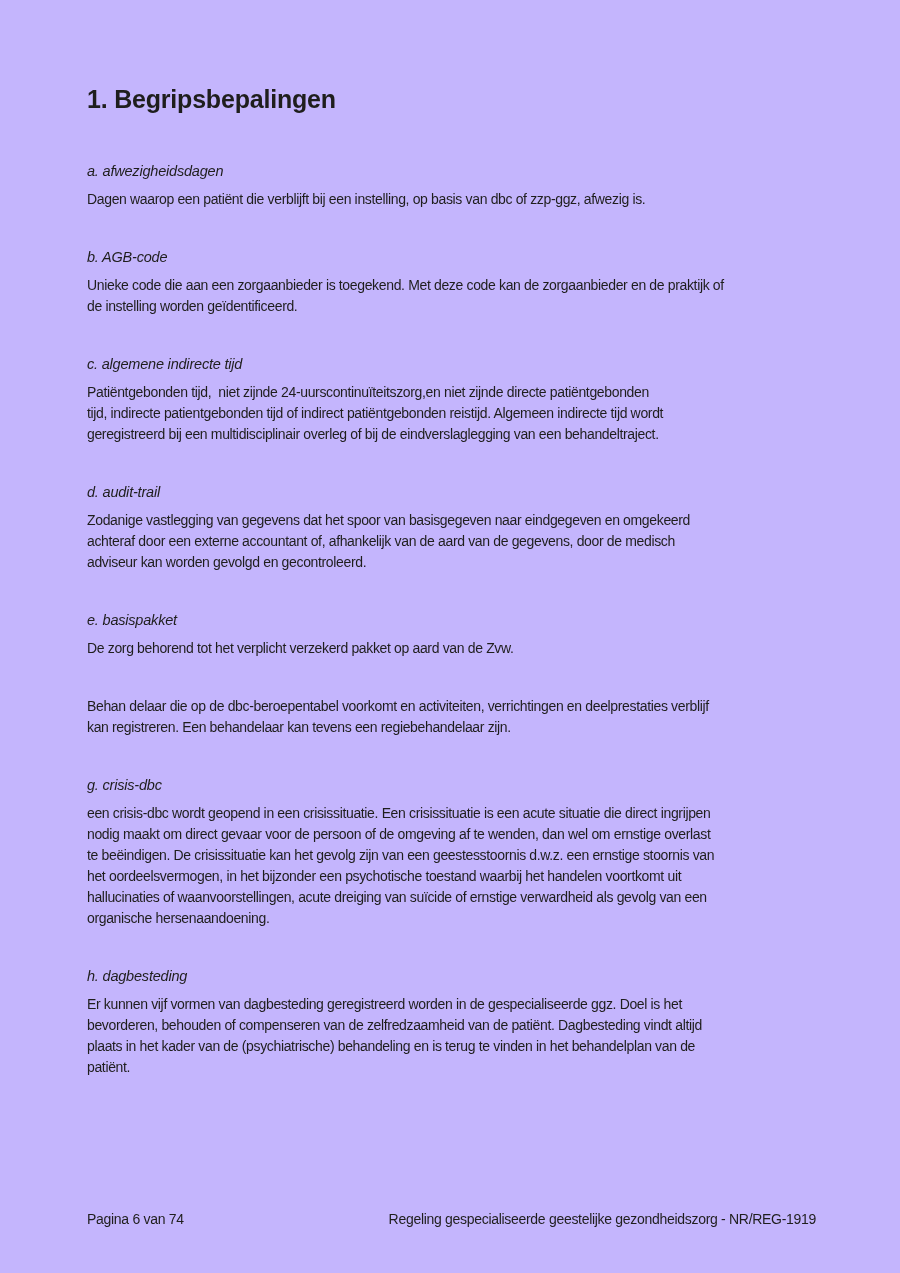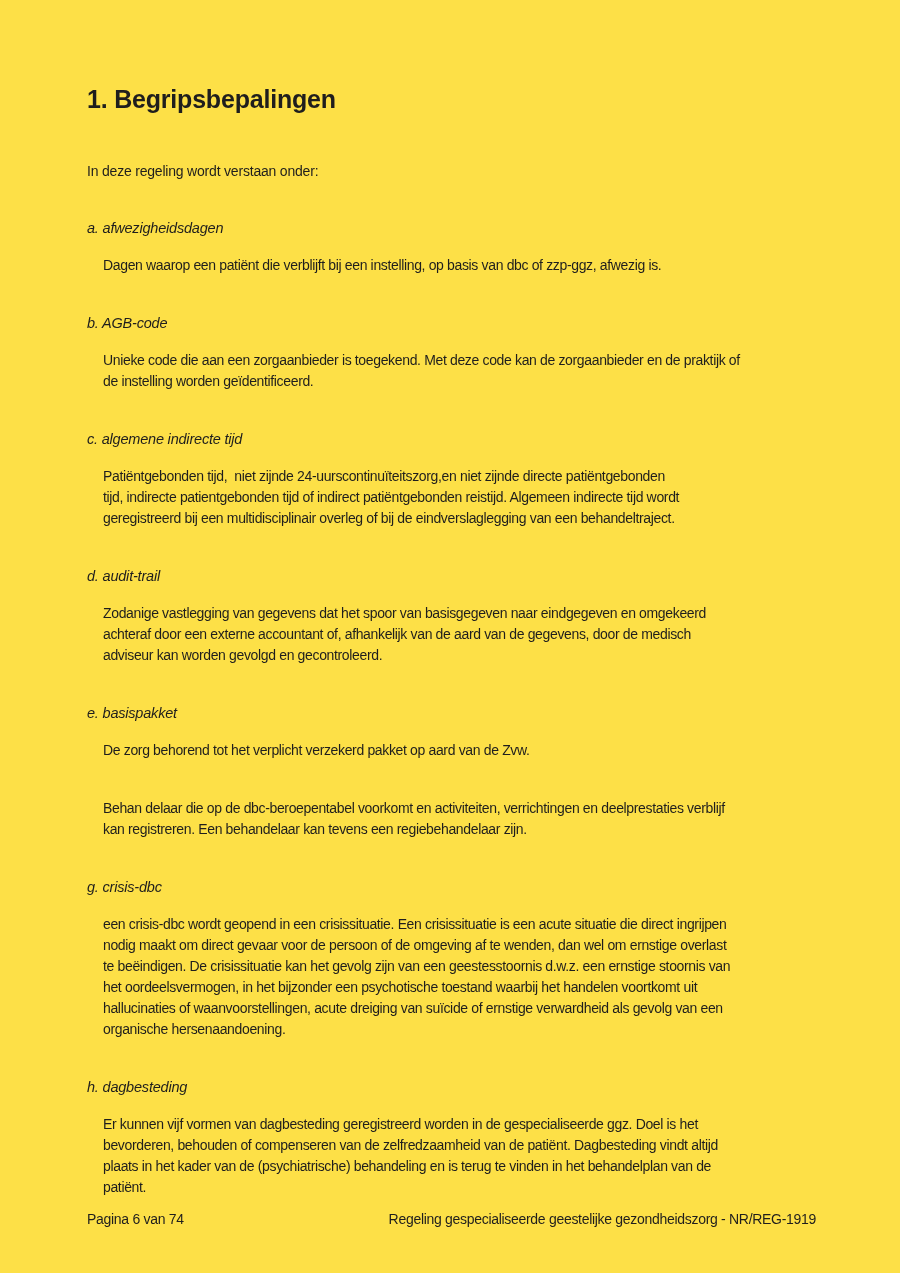--- a/index.html
+++ b/index.html
@@ -11,21 +11,21 @@
     width: 900px;
     height: 1273px;
     position: relative;
     font-family: "Liberation Sans", "DejaVu Sans", sans-serif;
     color: #1f1e1d;
     overflow: hidden;
   }
   .page {
     position: absolute;
     inset: 0;
-    background: #fde047;
+    background: #c4b5fd;
   }
   .content {
     position: absolute;
     left: 87px;
     top: 84px;
     width: 726px;
   }
   .doc-title {
     font-size: 25px;
     line-height: 30px;
@@ -46,21 +46,21 @@
     font-style: italic;
     font-size: 14.5px;
     line-height: 21px;
     letter-spacing: -0.2px;
     margin: 0 0 7px 0;
   }
   .definition {
     font-size: 14px;
     line-height: 21px;
     letter-spacing: -0.35px;
-    margin: 16px;
+    margin: 0;
     white-space: pre;
   }
   .page-footer {
     position: absolute;
     left: 87px;
     right: 84px;
     top: 1210px;
     display: flex;
     justify-content: space-between;
     align-items: baseline;
@@ -71,21 +71,20 @@
   }
 </style>
 </head>
 <body>
 
 <div class="page">
   <div class="content">
 
     <h1 class="doc-title">1. Begripsbepalingen</h1>
 
-    <p class="intro">In deze regeling wordt verstaan onder:</p>
 
     <div class="definition-section">
       <p class="term">a. afwezigheidsdagen</p>
       <p class="definition">Dagen waarop een patiënt die verblijft bij een instelling, op basis van dbc of zzp-ggz, afwezig is.</p>
     </div>
 
     <div class="definition-section">
       <p class="term">b. AGB-code</p>
       <p class="definition">Unieke code die aan een zorgaanbieder is toegekend. Met deze code kan de zorgaanbieder en de praktijk of
 de instelling worden geïdentificeerd.</p>

